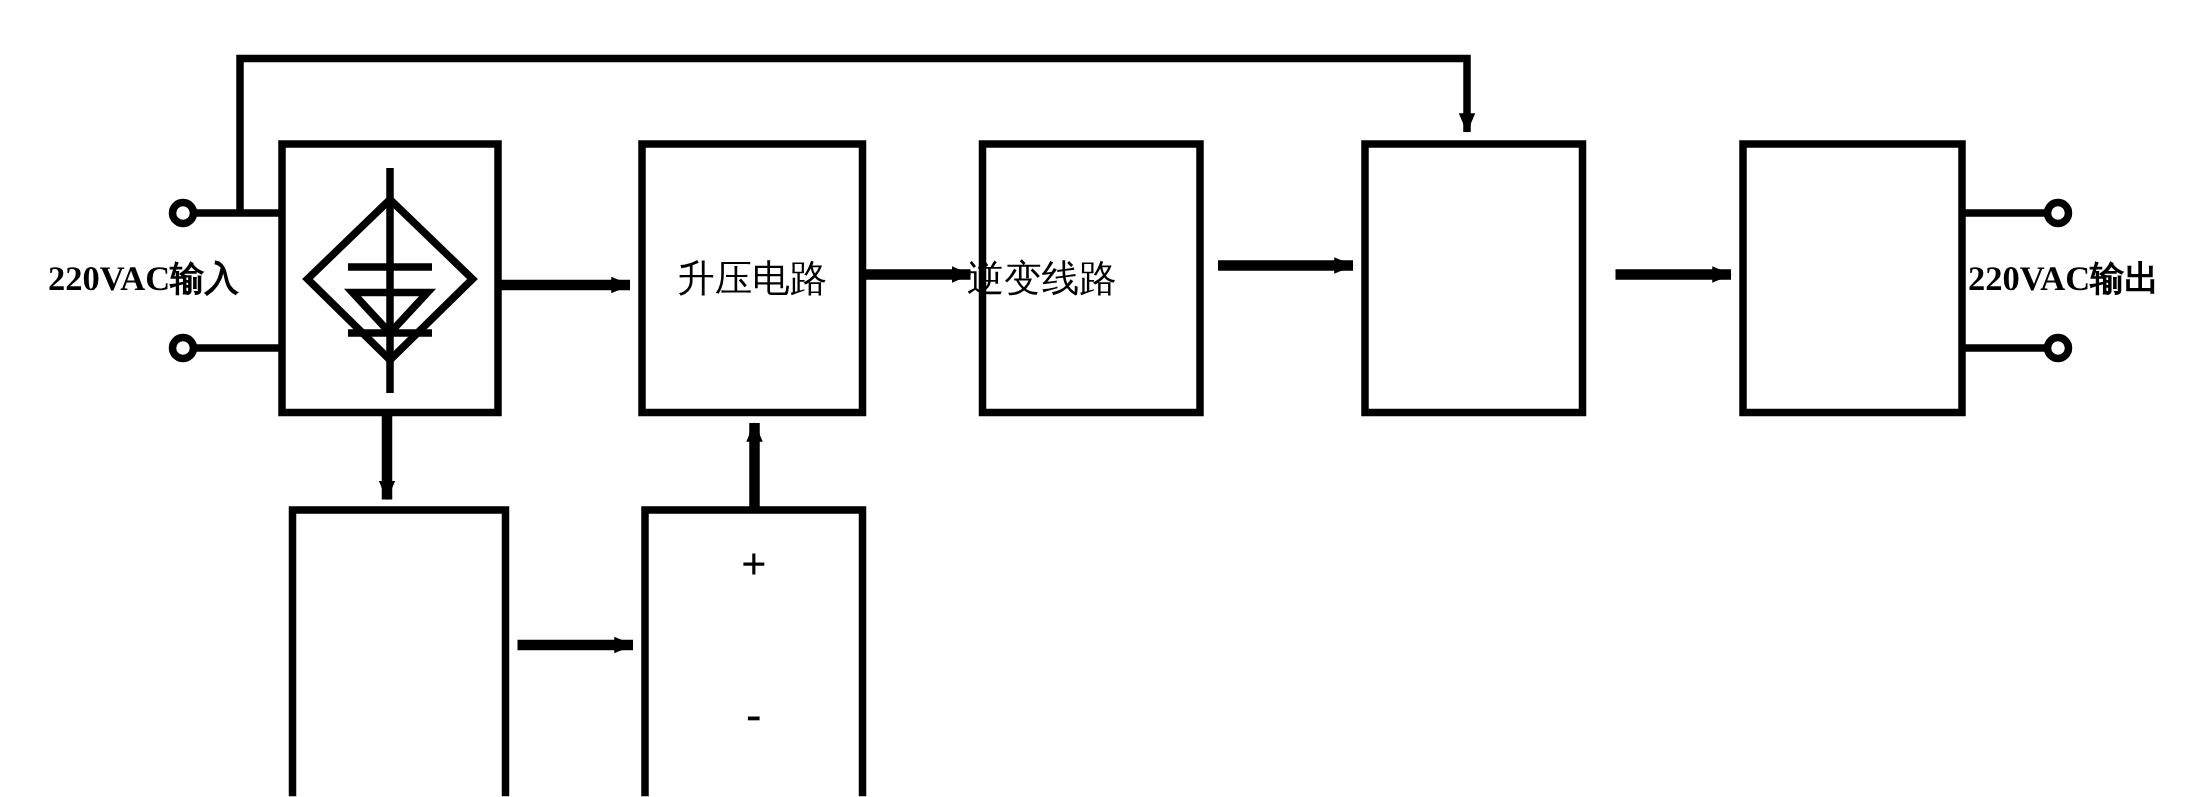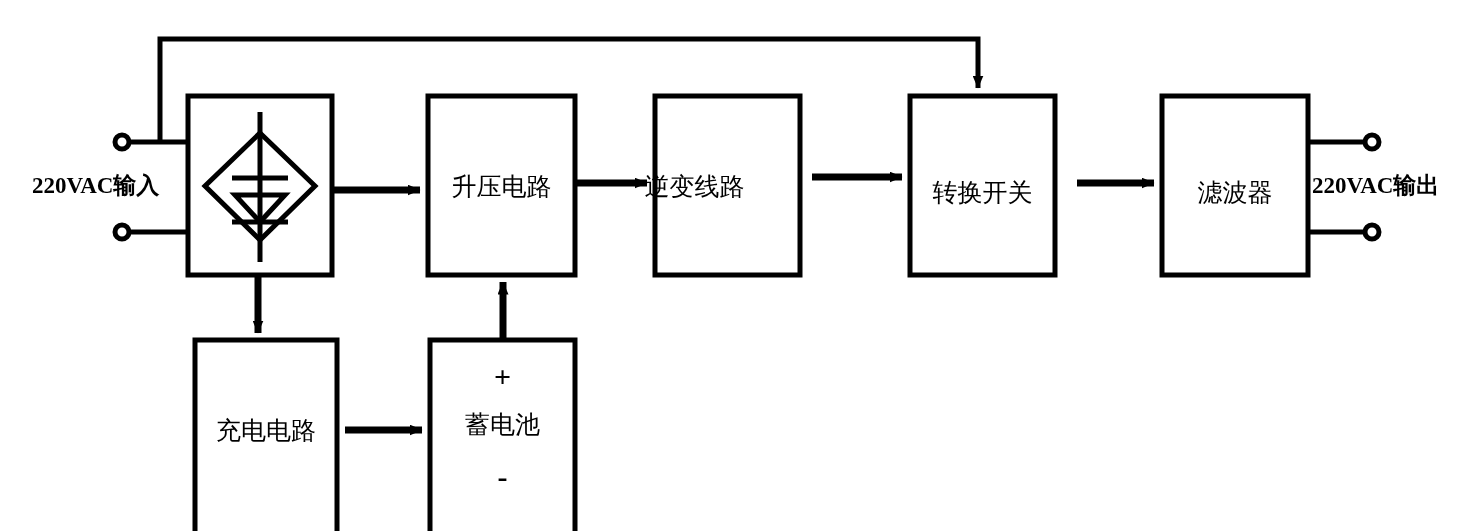--- a/index.html
+++ b/index.html
@@ -122,27 +122,23 @@
 
     <line x1="503" y1="338" x2="503" y2="282" stroke="#000000" stroke-width="7" marker-end="url(#arrowhead-big)"></line>
 
     <polyline points="160,142 160,39 978,39 978,88" fill="none" stroke="#000000" stroke-width="5" marker-end="url(#arrowhead-big)"></polyline>
   </svg>
 
   <div class="blk-label" style="left:428px; top:174px; width:147px;">升压电路</div>
 
   <div class="blk-label" style="left:622px; top:174px; width:145px;">逆变线路</div>
 
-  <div class="blk-label" style="left:910px; top:180px; width:145px;">转换开关</div>
 
-  <div class="blk-label" style="left:1162px; top:180px; width:146px;">滤波器</div>
 
-  <div class="blk-label" style="left:195px; top:418px; width:142px;">充电电路</div>
 
-  <div class="blk-label" style="left:430px; top:412px; width:145px;">蓄电池</div>
 
   <div class="polarity" style="left:430px; top:362px; width:145px;">+</div>
 
   <div class="polarity" style="left:430px; top:462px; width:145px;">-</div>
 
   <div class="io-label" style="left:32px; top:174px;text-align:right;">220VAC输入</div>
 
   <div class="io-label" style="left:1312px; top:174px;text-align:center;">220VAC输出</div>
 
 </div>

